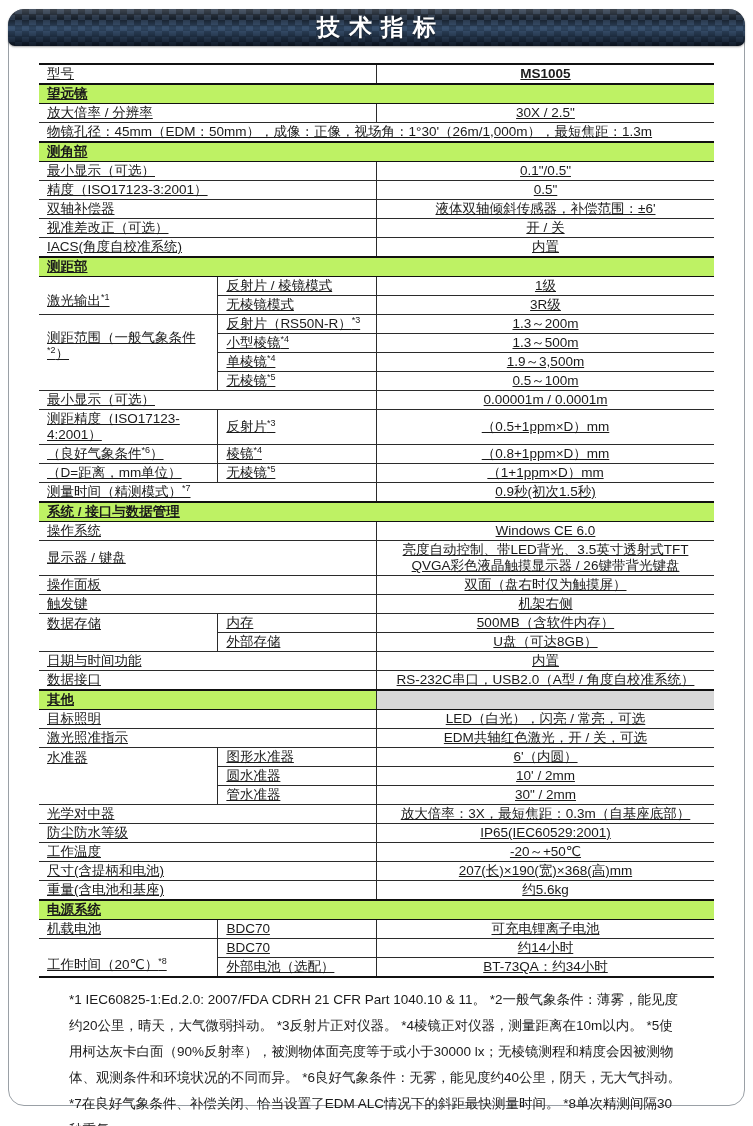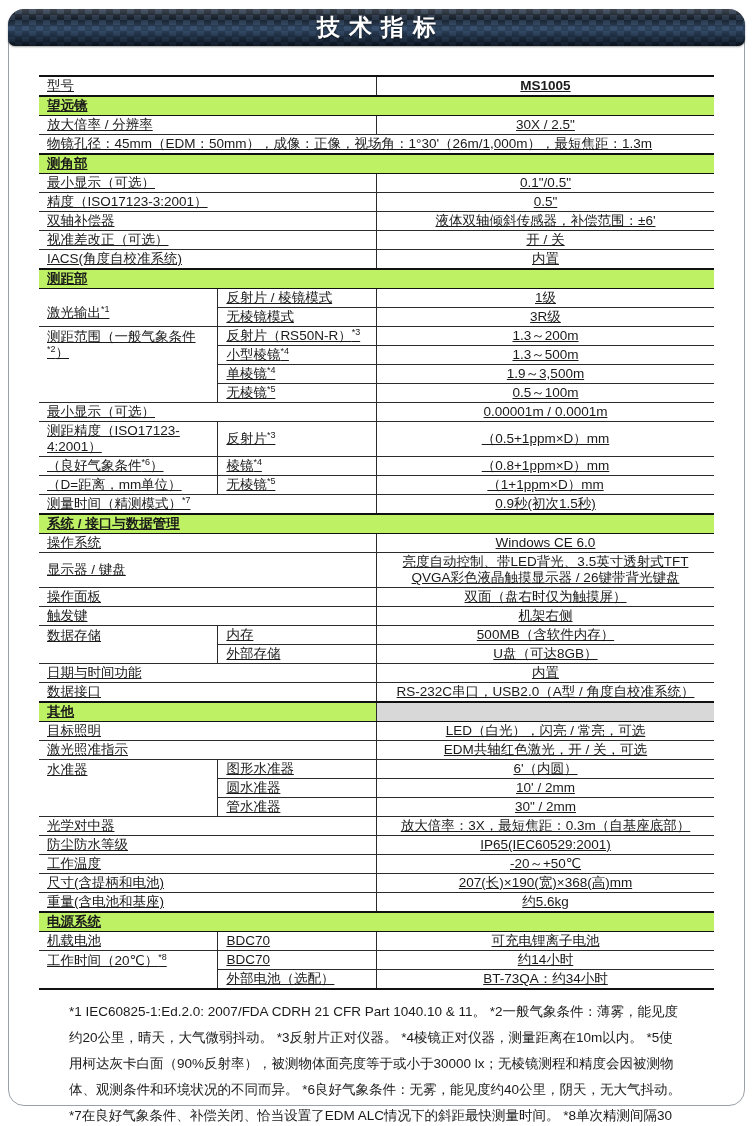--- a/index.html
+++ b/index.html
@@ -5,21 +5,21 @@
   * { margin:0; padding:0; box-sizing:border-box; }
   html,body { width:753px; height:1126px; background:#ffffff; }
   body { font-family:"Liberation Sans","DejaVu Sans",sans-serif; color:#1a1a1a; position:relative; }
 
   .frame {
     position:absolute; left:8px; top:9px; right:8px; bottom:20px;
     border:1px solid #9aa0a6; border-radius:16px; background:#fff;
   }
 
   .banner {
-    height:37px; margin:-1px -1px 12px -1px;
+    height:37px; margin:-1px -1px 0 -1px;
     border-radius:16px 16px 7px 7px;
     background-color:#15202e;
     background-image:
       linear-gradient(180deg, rgba(255,255,255,.20) 0%, rgba(255,255,255,.03) 26%, rgba(96,138,186,.38) 52%, rgba(6,12,22,.60) 100%),
       repeating-conic-gradient(from 0deg, #223043 0% 25%, #0f1824 25% 50%);
     background-size:100% 100%, 14px 11px;
     display:flex; align-items:center; justify-content:center;
     box-shadow:0 1px 2px rgba(0,0,0,.35);
   }
   .banner h1 {
@@ -110,21 +110,21 @@
           <tr>
             <td class="label" rowspan="2" style="vertical-align:top;padding-top:16px;">激光输出<sup>*1</sup></td>
             <td class="sub">反射片 / 棱镜模式</td>
             <td class="value">1级</td>
           </tr>
           <tr>
             <td class="sub">无棱镜模式</td>
             <td class="value">3R级</td>
           </tr>
           <tr>
-            <td class="label" rowspan="4" style="vertical-align:top;padding-top:2px;">测距范围（一般气象条件<sup>*2</sup>）</td>
+            <td class="label" rowspan="4" style="vertical-align:top;padding-top:15px;">测距范围（一般气象条件<sup>*2</sup>）</td>
             <td class="sub">反射片（RS50N-R）<sup>*3</sup></td>
             <td class="value">1.3～200m</td>
           </tr>
           <tr>
             <td class="sub">小型棱镜<sup>*4</sup></td>
             <td class="value">1.3～500m</td>
           </tr>
           <tr>
             <td class="sub">单棱镜<sup>*4</sup></td>
             <td class="value">1.9～3,500m</td>
@@ -239,21 +239,21 @@
           </tr>
           <tr class="section">
             <td class="label" colspan="3">电源系统</td>
           </tr>
           <tr>
             <td class="label">机载电池</td>
             <td class="sub">BDC70</td>
             <td class="value">可充电锂离子电池</td>
           </tr>
           <tr>
-            <td class="label" rowspan="2" style="vertical-align:top;padding-top:2px;">工作时间（20℃）<sup>*8</sup></td>
+            <td class="label" rowspan="2" style="vertical-align:top;padding-top:18px;">工作时间（20℃）<sup>*8</sup></td>
             <td class="sub">BDC70</td>
             <td class="value">约14小时</td>
           </tr>
           <tr>
             <td class="sub">外部电池（选配）</td>
             <td class="value">BT-73QA：约34小时</td>
           </tr>
         </tbody>
     </table>
     <p class="footnotes">*1 IEC60825-1:Ed.2.0: 2007/FDA CDRH 21 CFR Part 1040.10 &amp; 11。 *2一般气象条件：薄雾，能见度约20公里，晴天，大气微弱抖动。 *3反射片正对仪器。 *4棱镜正对仪器，测量距离在10m以内。 *5使用柯达灰卡白面（90%反射率），被测物体面亮度等于或小于30000 lx；无棱镜测程和精度会因被测物体、观测条件和环境状况的不同而异。 *6良好气象条件：无雾，能见度约40公里，阴天，无大气抖动。 *7在良好气象条件、补偿关闭、恰当设置了EDM ALC情况下的斜距最快测量时间。 *8单次精测间隔30秒重复。</p>

